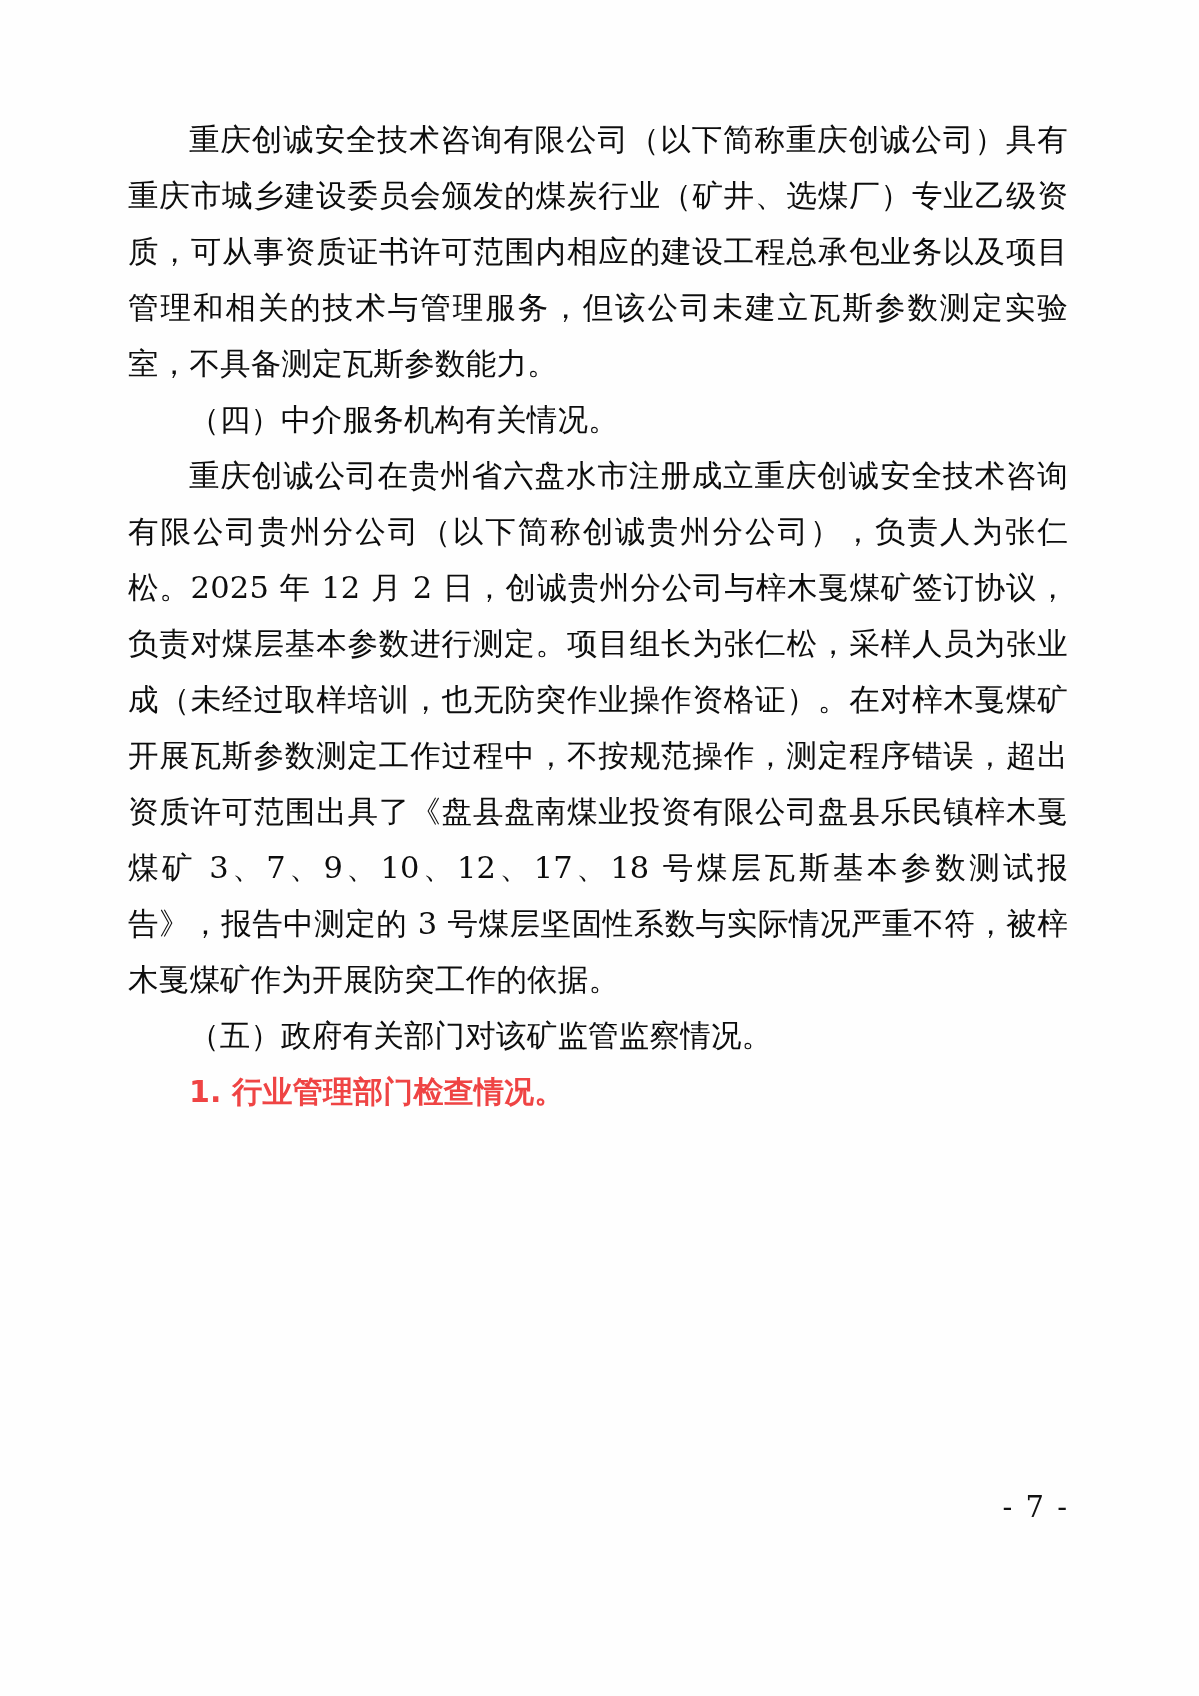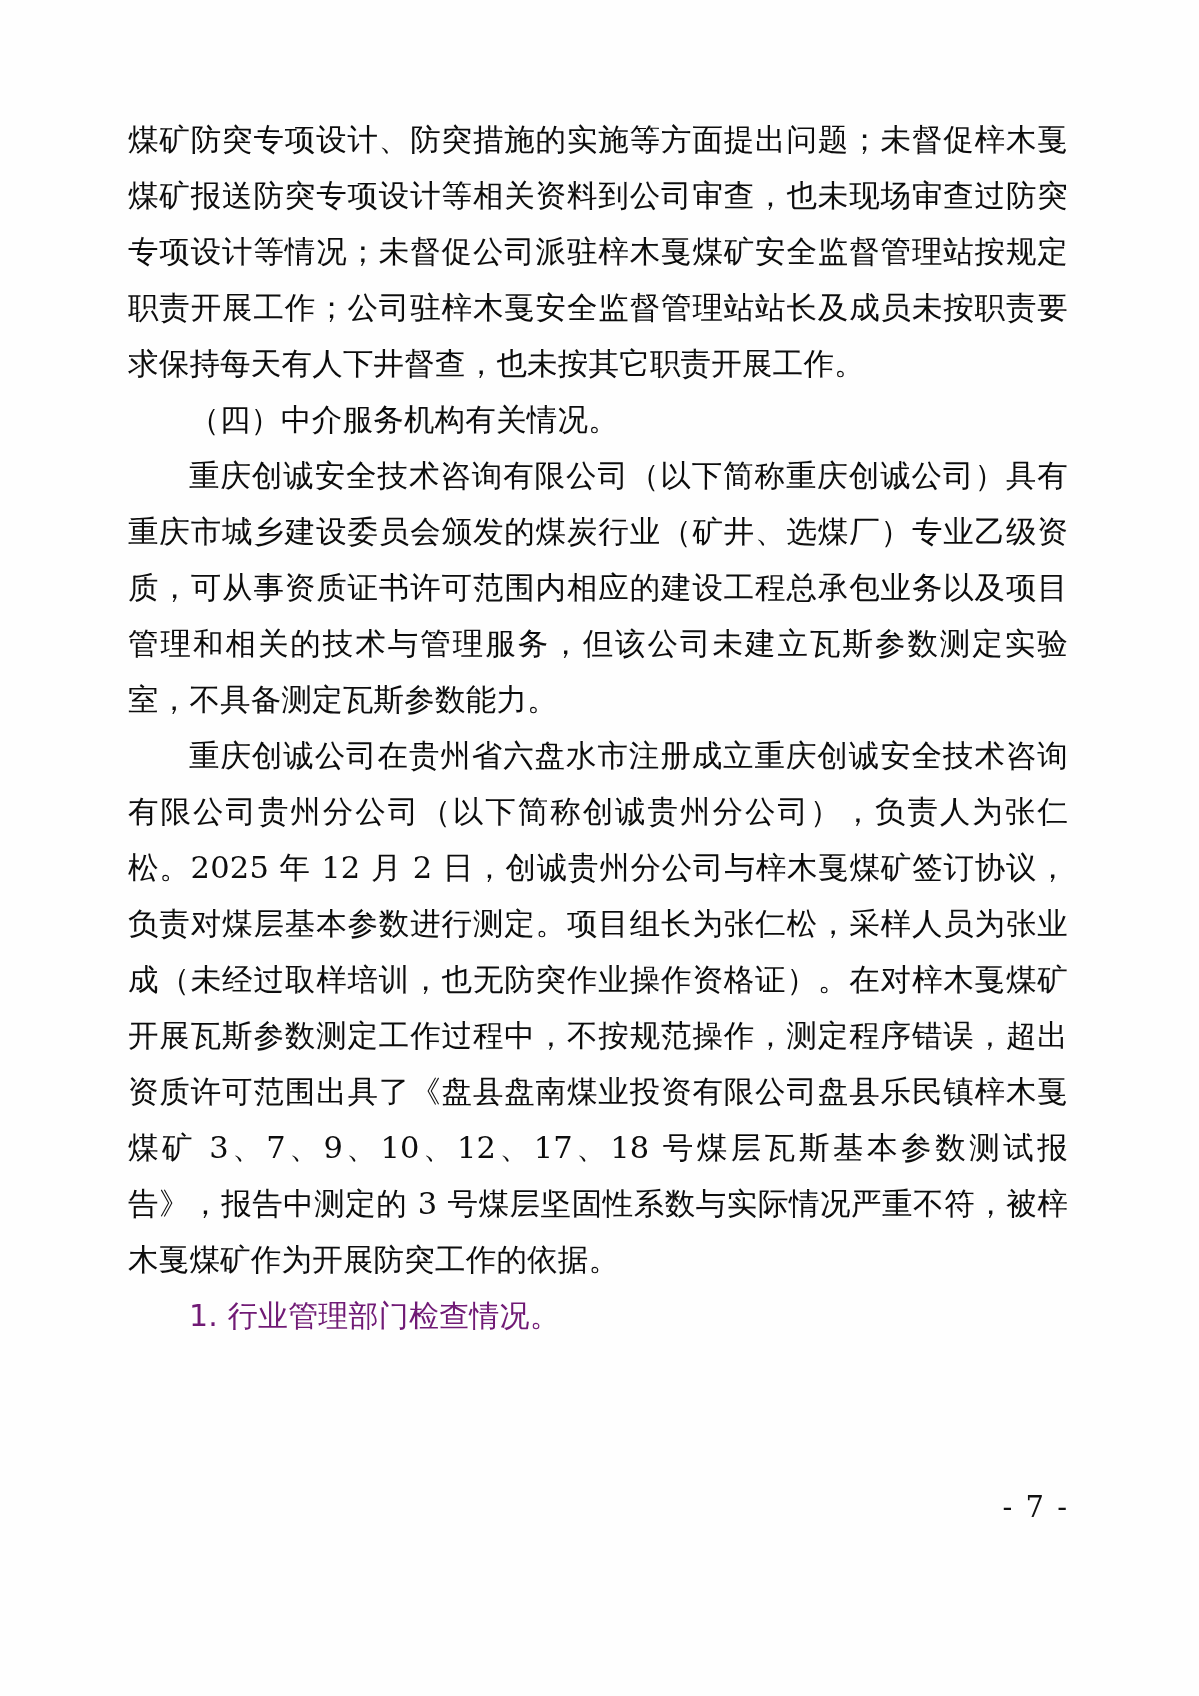--- a/index.html
+++ b/index.html
@@ -31,51 +31,51 @@
     text-align: justify;
     text-justify: inter-ideograph;
     letter-spacing: 0.2px;
     margin: 0 0 0 0;
     font-family: "DejaVu Serif", "Liberation Serif", serif;
   }
   .indent {
     text-indent: 61px;
   }
   .bold-head {
-    font-weight: normal;
+    font-weight: bold;
     font-size: 30px;
     line-height: 56px;
-    color: #701a75;
+    color: #ef4444;
     text-indent: 61px;
     font-family: "DejaVu Sans", "Liberation Sans", sans-serif;
   }
   .page-number {
     position: absolute;
     right: 130px;
     bottom: 172px;
     font-size: 29px;
     color: #111;
     letter-spacing: 2px;
     font-family: "DejaVu Serif", "Liberation Serif", serif;
   }
 </style>
 </head>
 <body>
 
 <div class="page">
   <div class="content">
 
-    <p class="para">煤矿防突专项设计、防突措施的实施等方面提出问题；未督促梓木戛煤矿报送防突专项设计等相关资料到公司审查，也未现场审查过防突专项设计等情况；未督促公司派驻梓木戛煤矿安全监督管理站按规定职责开展工作；公司驻梓木戛安全监督管理站站长及成员未按职责要求保持每天有人下井督查，也未按其它职责开展工作。</p>
+
+    <p class="para indent">重庆创诚安全技术咨询有限公司（以下简称重庆创诚公司）具有重庆市城乡建设委员会颁发的煤炭行业（矿井、选煤厂）专业乙级资质，可从事资质证书许可范围内相应的建设工程总承包业务以及项目管理和相关的技术与管理服务，但该公司未建立瓦斯参数测定实验室，不具备测定瓦斯参数能力。</p>
 
     <p class="para indent">（四）中介服务机构有关情况。</p>
 
-    <p class="para indent">重庆创诚安全技术咨询有限公司（以下简称重庆创诚公司）具有重庆市城乡建设委员会颁发的煤炭行业（矿井、选煤厂）专业乙级资质，可从事资质证书许可范围内相应的建设工程总承包业务以及项目管理和相关的技术与管理服务，但该公司未建立瓦斯参数测定实验室，不具备测定瓦斯参数能力。</p>
-
     <p class="para indent">重庆创诚公司在贵州省六盘水市注册成立重庆创诚安全技术咨询有限公司贵州分公司（以下简称创诚贵州分公司），负责人为张仁松。2025 年 12 月 2 日，创诚贵州分公司与梓木戛煤矿签订协议，负责对煤层基本参数进行测定。项目组长为张仁松，采样人员为张业成（未经过取样培训，也无防突作业操作资格证）。在对梓木戛煤矿开展瓦斯参数测定工作过程中，不按规范操作，测定程序错误，超出资质许可范围出具了《盘县盘南煤业投资有限公司盘县乐民镇梓木戛煤矿 3、7、9、10、12、17、18 号煤层瓦斯基本参数测试报告》，报告中测定的 3 号煤层坚固性系数与实际情况严重不符，被梓木戛煤矿作为开展防突工作的依据。</p>
 
+    <p class="para indent">（五）政府有关部门对该矿监管监察情况。</p>
 
     <p class="para bold-head">1. 行业管理部门检查情况。</p>
 
 
   </div>
 
   <div class="page-number">- 7 -</div>
 </div>
 
 </body></html>

